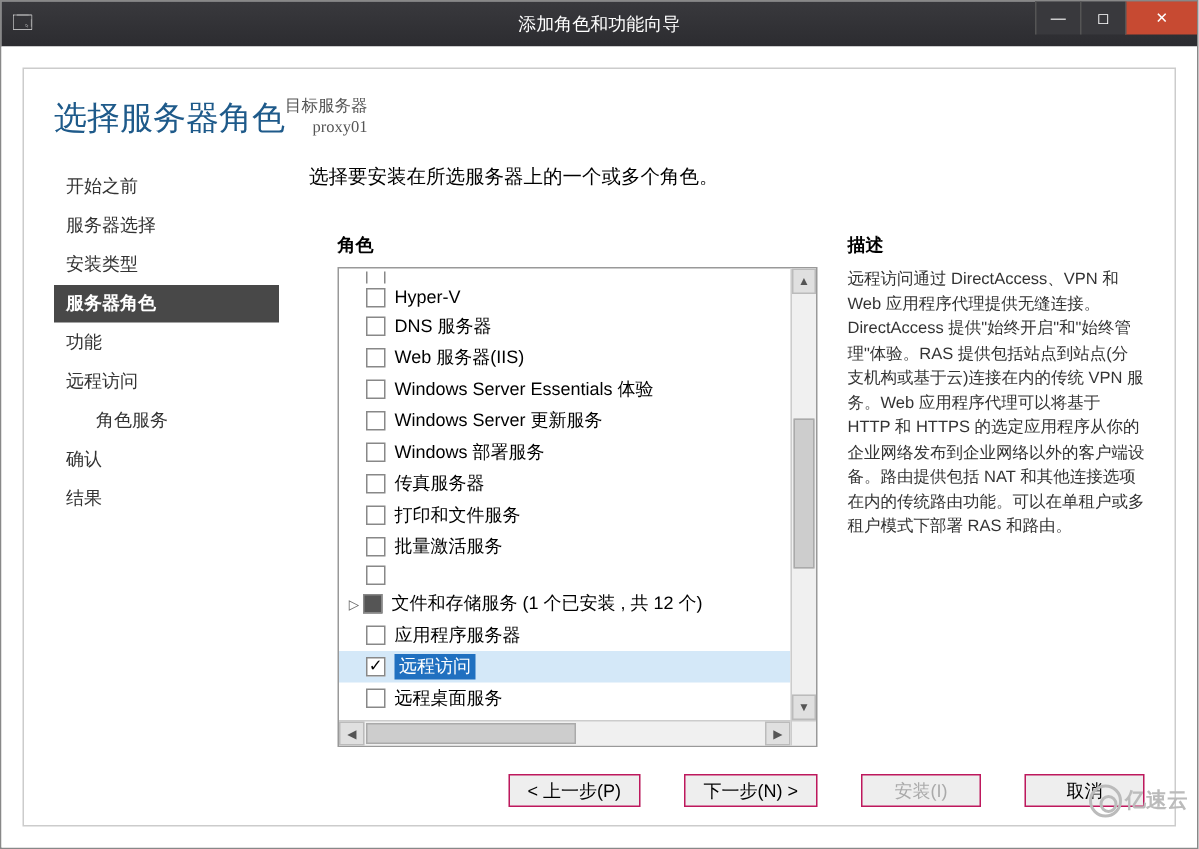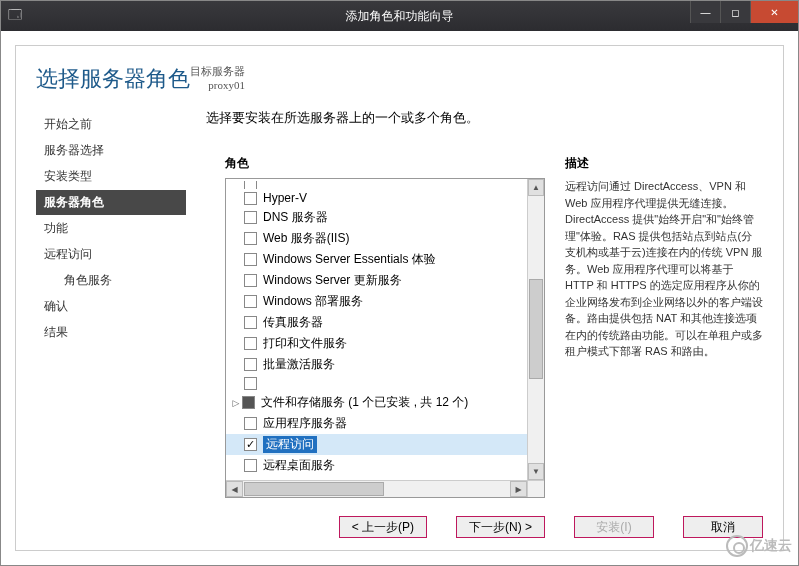--- a/index.html
+++ b/index.html
@@ -42,21 +42,21 @@
 .vscroll-thumb { position: absolute; top: 100px; left: 1px; right: 1px; height: 100px; background: #cdcdcd; border: 1px solid #aaa; }
 .hscroll { position: absolute; bottom: 0; left: 0; right: 17px; height: 17px; background: #f0f0f0; border-top: 1px solid #ccc; }
 .hscroll-btn { width: 17px; height: 100%; background: #e0e0e0; border: 1px solid #bbb; display: flex; align-items: center; justify-content: center; font-size: 8px; color: #555; cursor: pointer; float: left; }
 .hscroll-btn.right { float: right; }
 .hscroll-thumb { position: absolute; top: 1px; bottom: 1px; left: 18px; width: 140px; background: #cdcdcd; border: 1px solid #aaa; }
 .corner { position: absolute; bottom: 0; right: 0; width: 17px; height: 17px; background: #f0f0f0; border-left: 1px solid #ccc; border-top: 1px solid #ccc; }
 .description { font-size: 11px; line-height: 1.5; color: #333; }
 .button-bar { position: absolute; bottom: 12px; right: 20px; display: flex; gap: 6px; }
 .btn { min-width: 80px; height: 22px; font-size: 12px; border: 1px solid #be185d; background: #eee; cursor: pointer; padding: 0 12px; margin-left: 23px; }
 .btn.disabled { color: #aaa; cursor: default; }
-.watermark { position: absolute; bottom: 8px; right: 6px; font-size: 14px; color: #bbb; font-weight: bold; display: flex; align-items: center; gap: 2px; }
+.watermark { position: absolute; bottom: 20px; right: 6px; font-size: 14px; color: #bbb; font-weight: bold; display: flex; align-items: center; gap: 2px; }
 .watermark-circle { width: 22px; height: 22px; border: 2px solid #bbb; border-radius: 50%; display: inline-block; position: relative; }
 .watermark-circle::after { content: ""; position: absolute; width: 8px; height: 8px; border: 2px solid #bbb; border-radius: 50%; top: 5px; left: 5px; }
 </style>
 </head>
 <body>
 
 <div class="titlebar">
   <span class="titlebar-icon">🗔</span>
   <span class="titlebar-text">添加角色和功能向导</span>
   <div class="winbtns">

